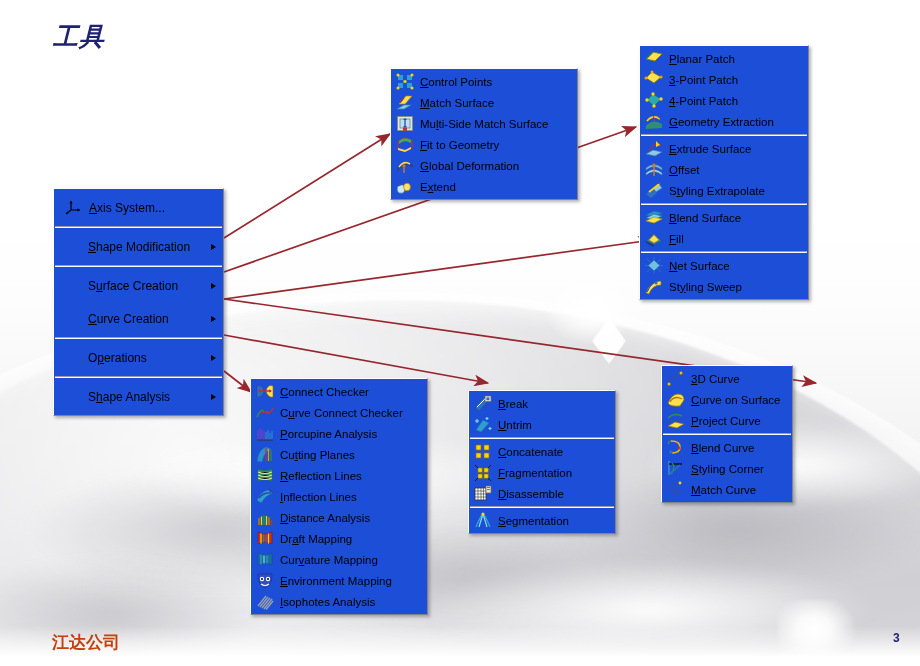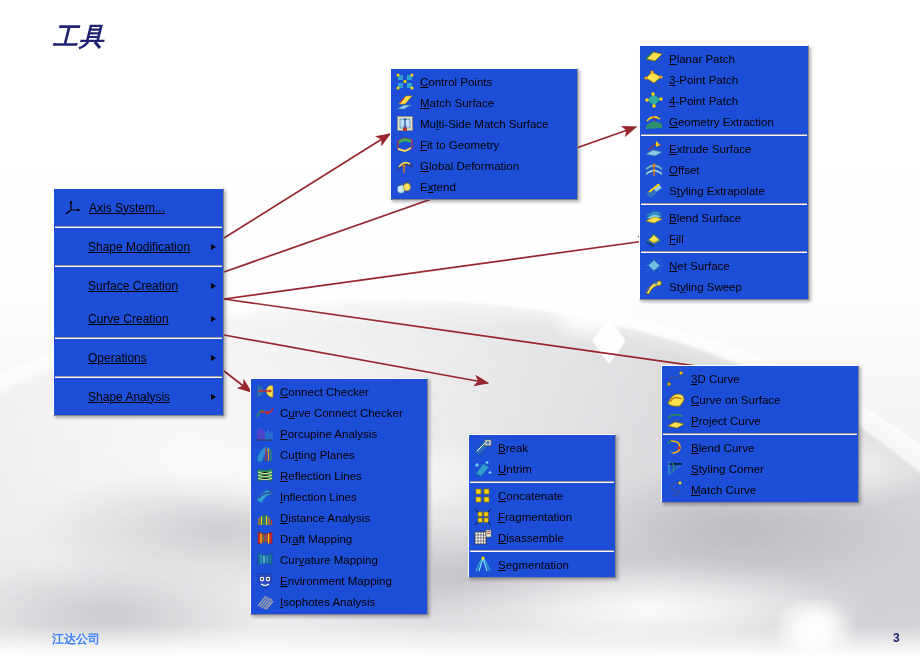--- a/index.html
+++ b/index.html
@@ -75,21 +75,21 @@
     position:absolute;left:53px;top:20px;
     font-size:25px;line-height:32px;font-weight:bold;
     color:#1f2272;letter-spacing:1px;
     white-space:nowrap;
     font-style:italic;
   }
 
   
   .footer-left{
     position:absolute;left:52px;top:631px;
-    font-size:12px;font-weight:bold;color:#3b82f6;white-space:nowrap;
+    font-size:17px;font-weight:bold;color:#c2410c;white-space:nowrap;
   }
   .footer-page{
     position:absolute;left:893px;top:631px;
     font-size:12px;font-weight:bold;color:#1f2272;white-space:nowrap;
   }
 
   
   .arrows{position:absolute;left:0;top:0;width:920px;height:666px;pointer-events:none;}
 
   
@@ -132,21 +132,21 @@
     border-left:5px solid #000;
     border-top:3.5px solid transparent;
     border-bottom:3.5px solid transparent;
   }
   .sep{
     height:0;border-top:1px solid #9a9aa8;border-bottom:1px solid #fbfbff;
     margin:2px 1px;
   }
   
   .menu-main .mi{height:33px;padding-left:10px;}
-  .menu-main .mi .lbl{font-size:12px;text-decoration:underline;}
+  .menu-main .mi .lbl{font-size:12px;}
   .menu-main .mi.first .lbl{padding-left:0;}
   .menu-main .mi.indent{padding-left:34px;}
 
   
   .ico svg{display:block;width:20px;height:19px;}
 </style>
 </head>
 <body>
 
 <div id="slide">
@@ -467,21 +467,21 @@
             <path d="M2 16 Q6 4 17 4 L17 8 Q8 8 5 17 z" fill="#ffe04d" stroke="#8a7000" stroke-width=".7"></path>
             <path d="M3 15 Q8 3 18 3" fill="none" stroke="#2f4fa8" stroke-width="1.2"></path>
             <circle cx="12" cy="6" r="1.6" fill="#2f6fc0"></circle>
           </svg>
         </span>
         <span class="lbl">St<u>y</u>ling Sweep</span>
       </div>
     </div>
   </div>
 
-  <div class="menu" style="left:661px;top:365px;width:198px;">
+  <div class="menu" style="left:661px;top:365px;width:132px;">
     <div class="menu-inner">
 
       <div class="mi">
         <span class="ico">
           <svg viewBox="0 0 20 19">
             <path d="M3 15 Q3 6 9 8 Q15 10 15 4" fill="none" stroke="#2f4fa8" stroke-width="1.5"></path>
             <circle cx="3" cy="15" r="1.5" fill="#ffd400" stroke="#8a7000" stroke-width=".6"></circle>
             <circle cx="15" cy="4" r="1.5" fill="#ffd400" stroke="#8a7000" stroke-width=".6"></circle>
           </svg>
         </span>
@@ -541,21 +541,21 @@
           <svg viewBox="0 0 20 19">
             <path d="M14 3 Q5 3 5 7 Q5 11 14 11 Q14 15 6 16" fill="none" stroke="#2f4fa8" stroke-width="1.7"></path>
             <circle cx="14" cy="3" r="1.4" fill="#ffd400"></circle>
           </svg>
         </span>
         <span class="lbl"><u>M</u>atch Curve</span>
       </div>
     </div>
   </div>
 
-  <div class="menu" style="left:468px;top:390px;width:148px;margin-top:44px;">
+  <div class="menu" style="left:468px;top:390px;width:148px;">
     <div class="menu-inner">
 
       <div class="mi">
         <span class="ico">
           <svg viewBox="0 0 20 19">
             <path d="M2 14 L11 3 L16 6 L6 17 z" fill="#2f6fc0" stroke="#1b4f90" stroke-width=".7"></path>
             <path d="M4 13 L13 4" stroke="#ffffff" stroke-width="1"></path>
             <rect x="12" y="2" width="6" height="5.5" fill="#e8e4cf" stroke="#6a6a5a" stroke-width=".7"></rect>
             <rect x="13.4" y="3.4" width="3" height="2.8" fill="#2f6fc0"></rect>
           </svg>

